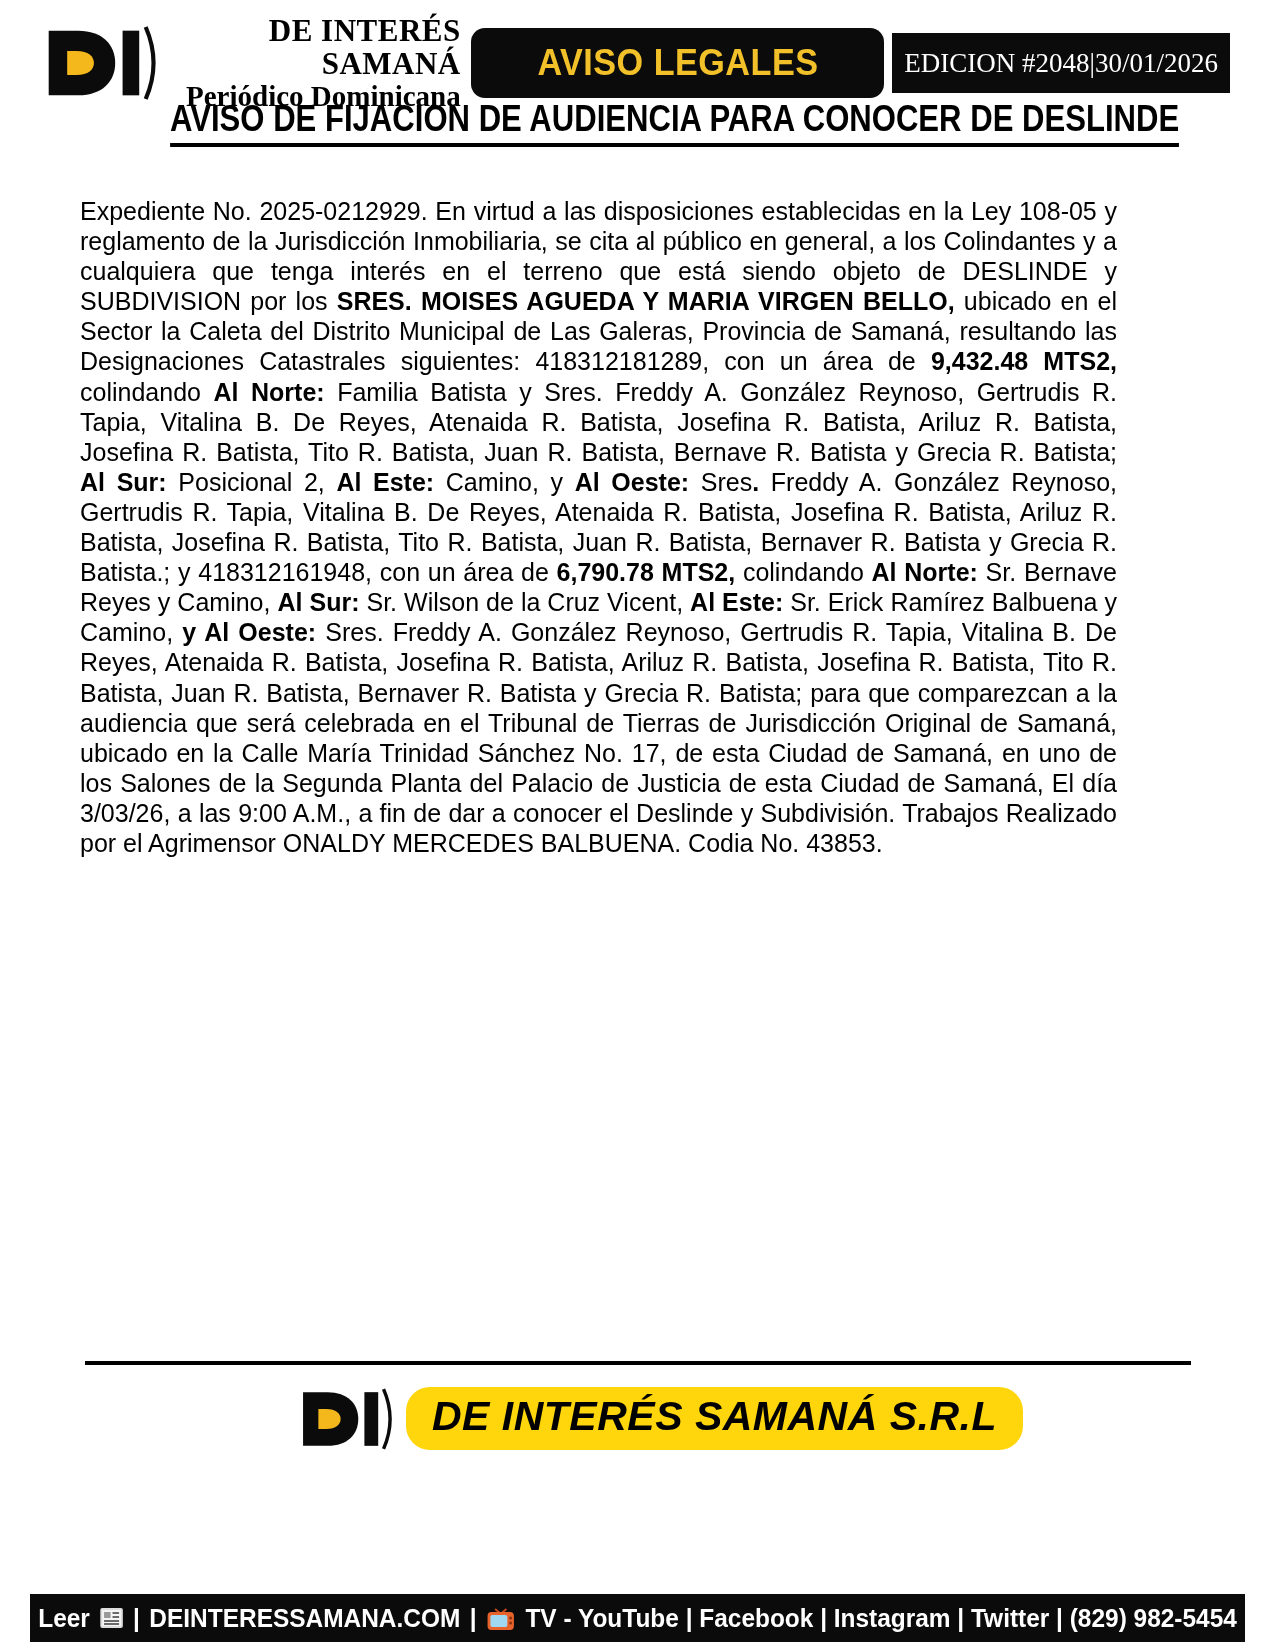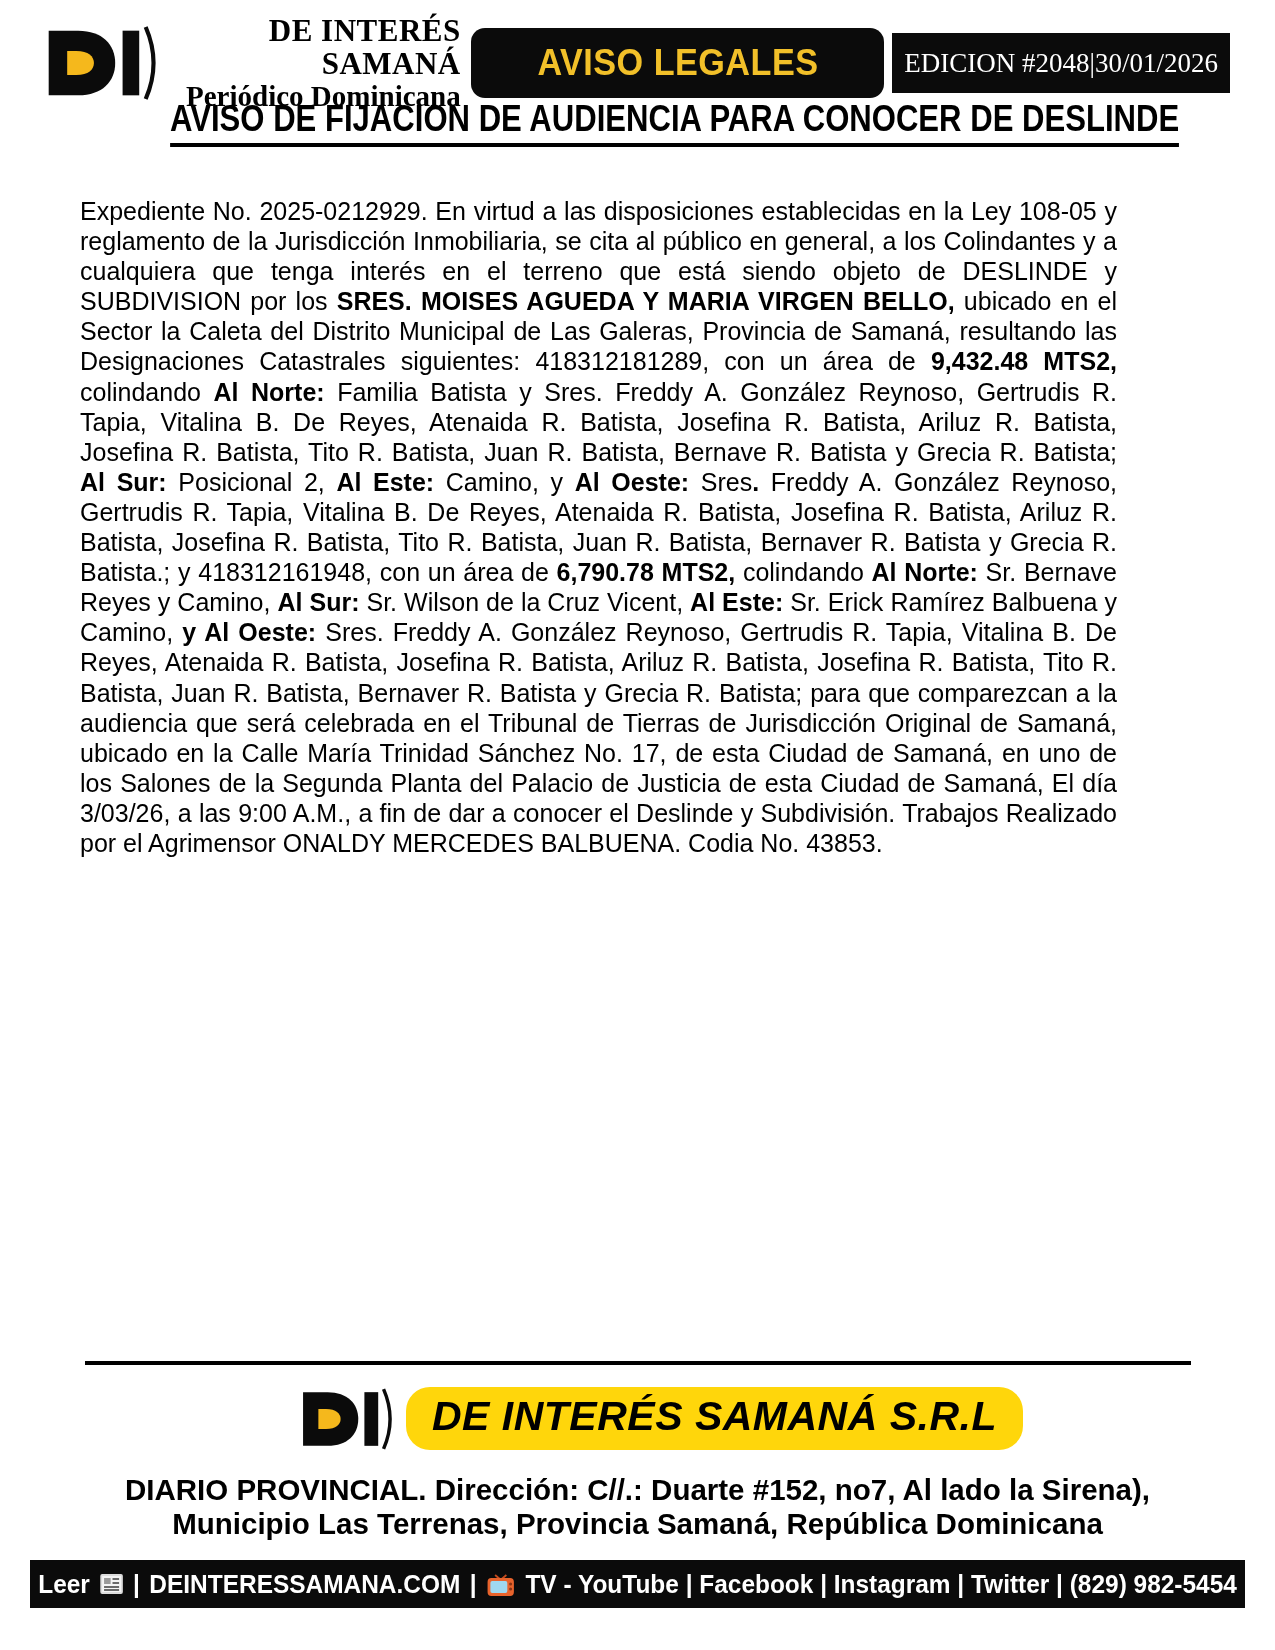--- a/index.html
+++ b/index.html
@@ -85,21 +85,21 @@
     padding:6px 26px 10px 26px;
     font-weight:bold;font-style:italic;font-size:41px;
     letter-spacing:0.5px;white-space:nowrap;
   }
   .address{
     position:absolute;top:1473px;left:0;right:0;
     text-align:center;font-weight:bold;font-size:29.5px;line-height:34px;
   }
 
   .bottom-bar{
-    position:absolute;top:1560px;left:30px;right:30px;height:48px;
+    position:absolute;top:1594px;left:30px;right:30px;height:48px;
     background:var(--black);color:#fff;
     display:flex;align-items:center;justify-content:center;
   }
   .bar-inner{
     display:flex;align-items:center;gap:10px;
     font-weight:bold;font-size:26px;white-space:nowrap;
     transform:scaleX(0.94);
   }
   .bar-icon{display:inline-block;}
 </style>
@@ -136,24 +136,20 @@
   <div class="footer-logo-row">
     <svg class="logo-svg" width="92" height="62" viewBox="0 0 120 80" aria-hidden="true">
       <path d="M4,5 h32 c26,0 40,15 40,35 c0,20 -14,35 -40,35 h-32 z" fill="#0b0b0b"></path>
       <path d="M24,27 h10 c13,0 19,6 19,13 c0,7 -6,13 -19,13 h-10 z" fill="#F5B81C"></path>
       <rect x="84" y="5" width="18" height="70" fill="#0b0b0b"></rect>
       <path d="M109,1 q17,39 0,78" stroke="#0b0b0b" stroke-width="4.5" fill="none"></path>
     </svg>
     <span class="company-highlight">DE INTERÉS SAMANÁ S.R.L</span>
   </div>
 
-  <div class="address">
-    <div>DIARIO PROVINCIAL. Dirección: C//.: Duarte #152, no7, Al lado la Sirena),</div>
-    <div>Municipio Las Terrenas, Provincia Samaná, República Dominicana</div>
-  </div>
 
   <div class="bottom-bar">
     <div class="bar-inner">
       <span>Leer</span>
       <svg class="bar-icon" width="26" height="22" viewBox="0 0 26 22" aria-hidden="true">
         <rect x="1" y="1" width="24" height="20" rx="2" fill="#dcdcdc"></rect>
         <rect x="3" y="3" width="20" height="16" fill="#f4f4f4"></rect>
         <rect x="5" y="5" width="7" height="6" fill="#9a9a9a"></rect>
         <rect x="14" y="5" width="7" height="2" fill="#6a6a6a"></rect>
         <rect x="14" y="9" width="7" height="2" fill="#6a6a6a"></rect>

